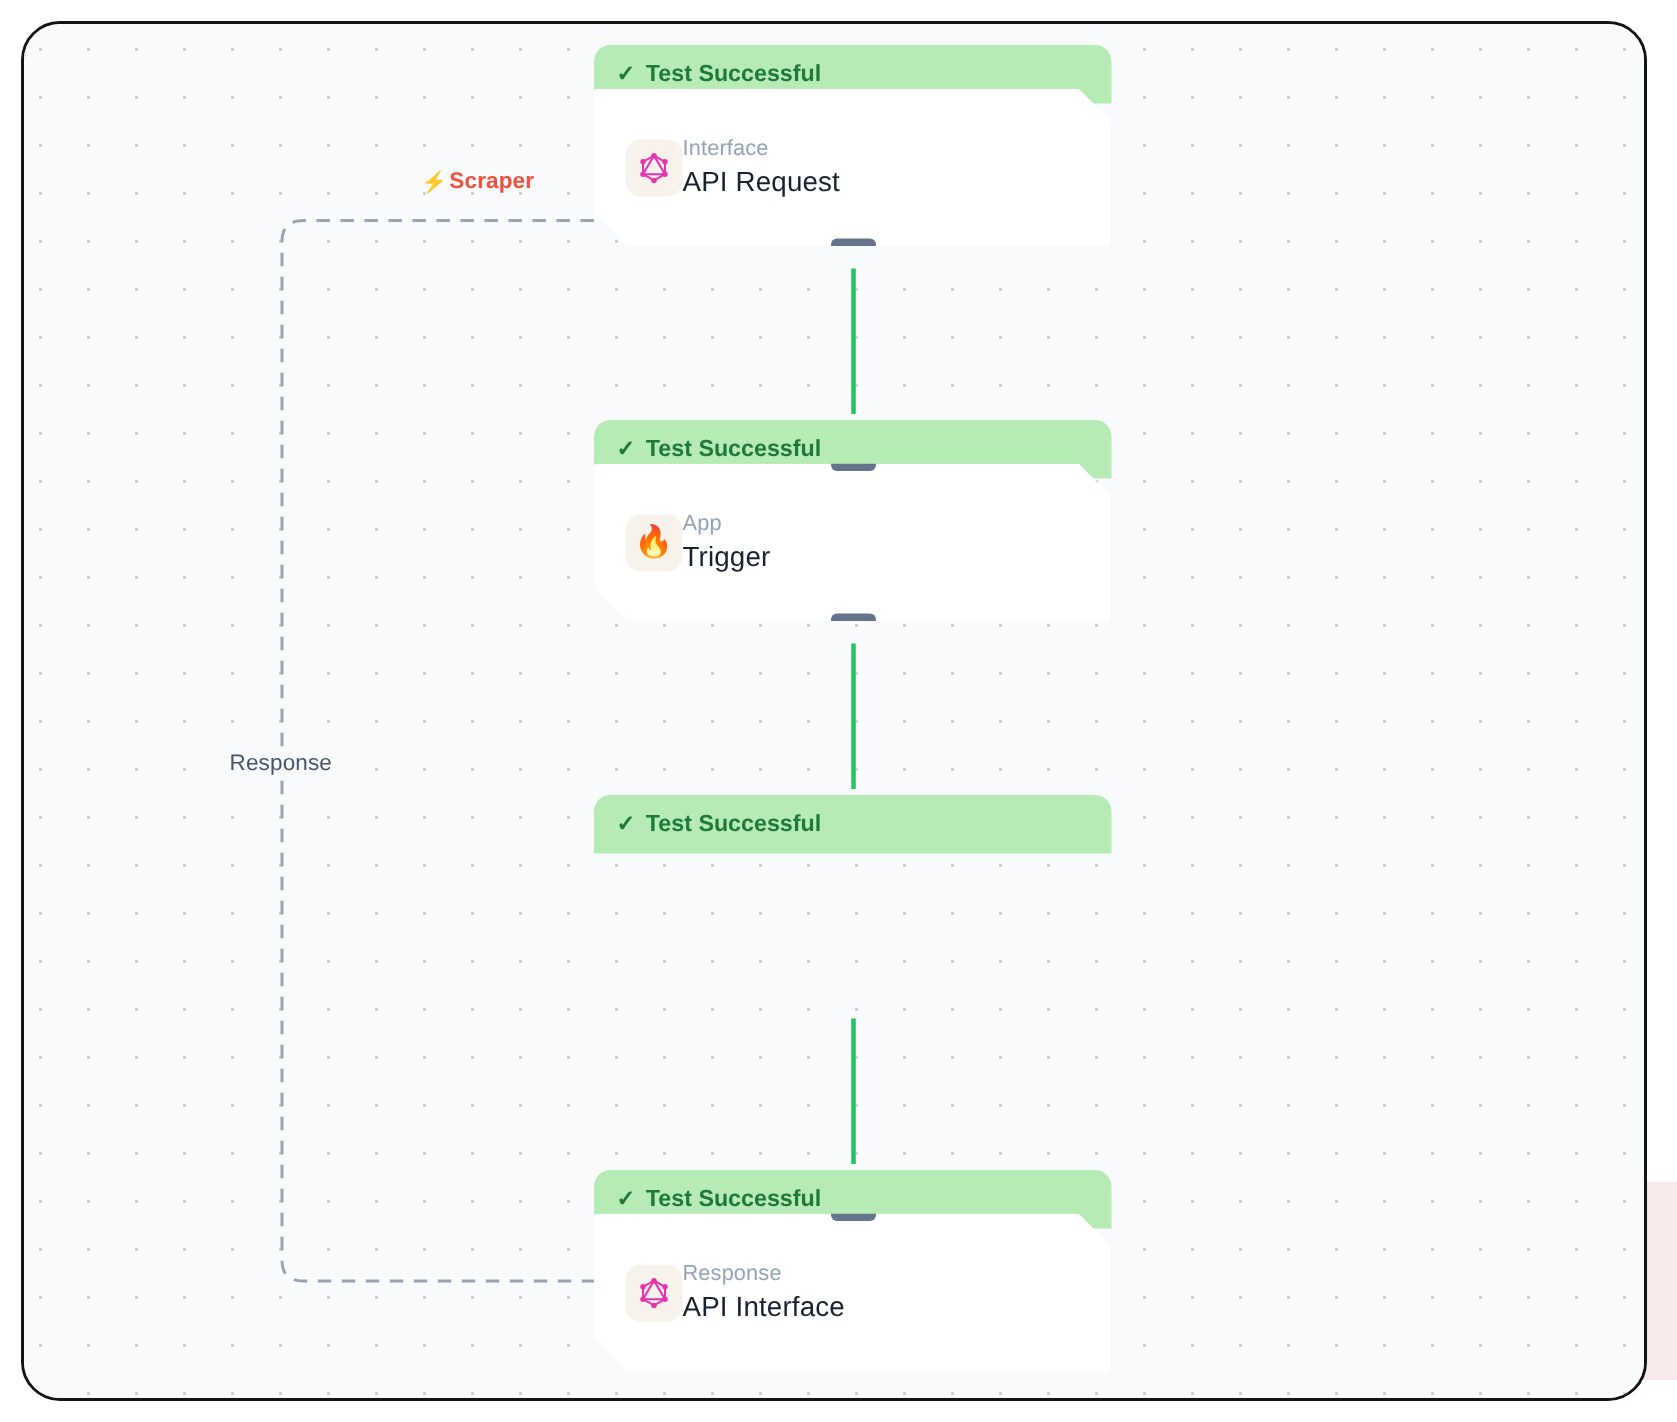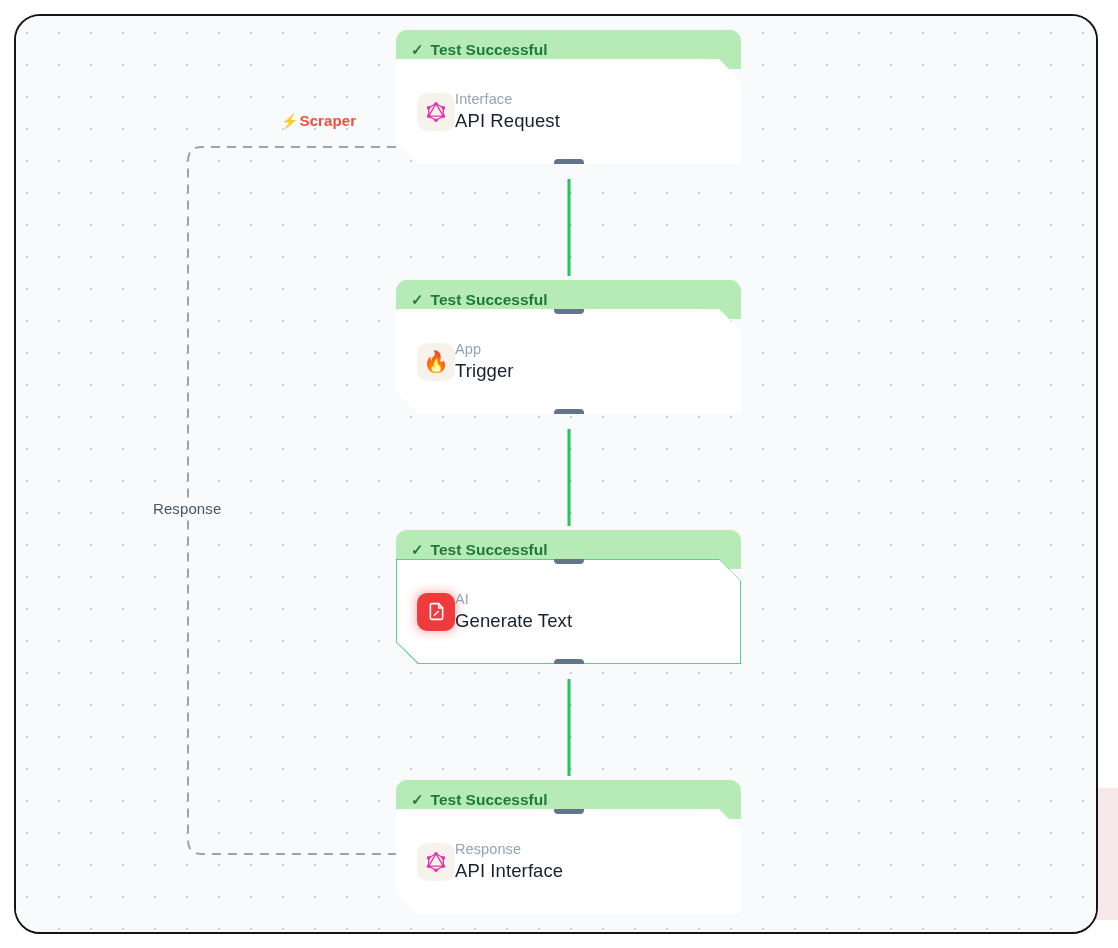--- a/index.html
+++ b/index.html
@@ -262,38 +262,20 @@
         </div>
         <div class="handle bottom"></div>
       </div>
     </div>
 
     <div class="node selected" style="left:380px; top:514px;">
       <div class="node-status">
         <span class="tick">✓</span>
         <span>Test Successful</span>
       </div>
-      <div class="node-body">
-        <svg class="node-outline" viewBox="0 0 349 109" preserveAspectRatio="none">
-          <path d="M 1.5 1.5 L 326 1.5 L 347.5 23 L 347.5 107.5 L 24 107.5 L 1.5 85.5 Z" fill="none" stroke="#22c55e" stroke-width="2.5"></path>
-        </svg>
-        <div class="handle top"></div>
-        <div class="node-icon icon-ai">
-          <svg width="21" height="21" viewBox="0 0 24 24" fill="none" stroke="#ffffff" stroke-width="1.8" stroke-linecap="round" stroke-linejoin="round">
-            <path d="M14.5 3H6.5A1.5 1.5 0 0 0 5 4.5v15A1.5 1.5 0 0 0 6.5 21h11a1.5 1.5 0 0 0 1.5-1.5V8z"></path>
-            <polyline points="14.5,3 14.5,8 19,8"></polyline>
-            <path d="M15.5 12.2 10.2 17.5 8 18l.5-2.2 5.3-5.3z" fill="#ffffff" stroke="#ef3b3b" stroke-width="1.1"></path>
-          </svg>
-        </div>
-        <div class="node-text">
-          <span class="node-category">AI</span>
-          <span class="node-title">Generate Text</span>
-        </div>
-        <div class="handle bottom"></div>
-      </div>
     </div>
 
     <div class="node" style="left:380px; top:764px;">
       <div class="node-status">
         <span class="tick">✓</span>
         <span>Test Successful</span>
       </div>
       <div class="node-body">
         <div class="handle top"></div>
         <div class="node-icon icon-graphql">

